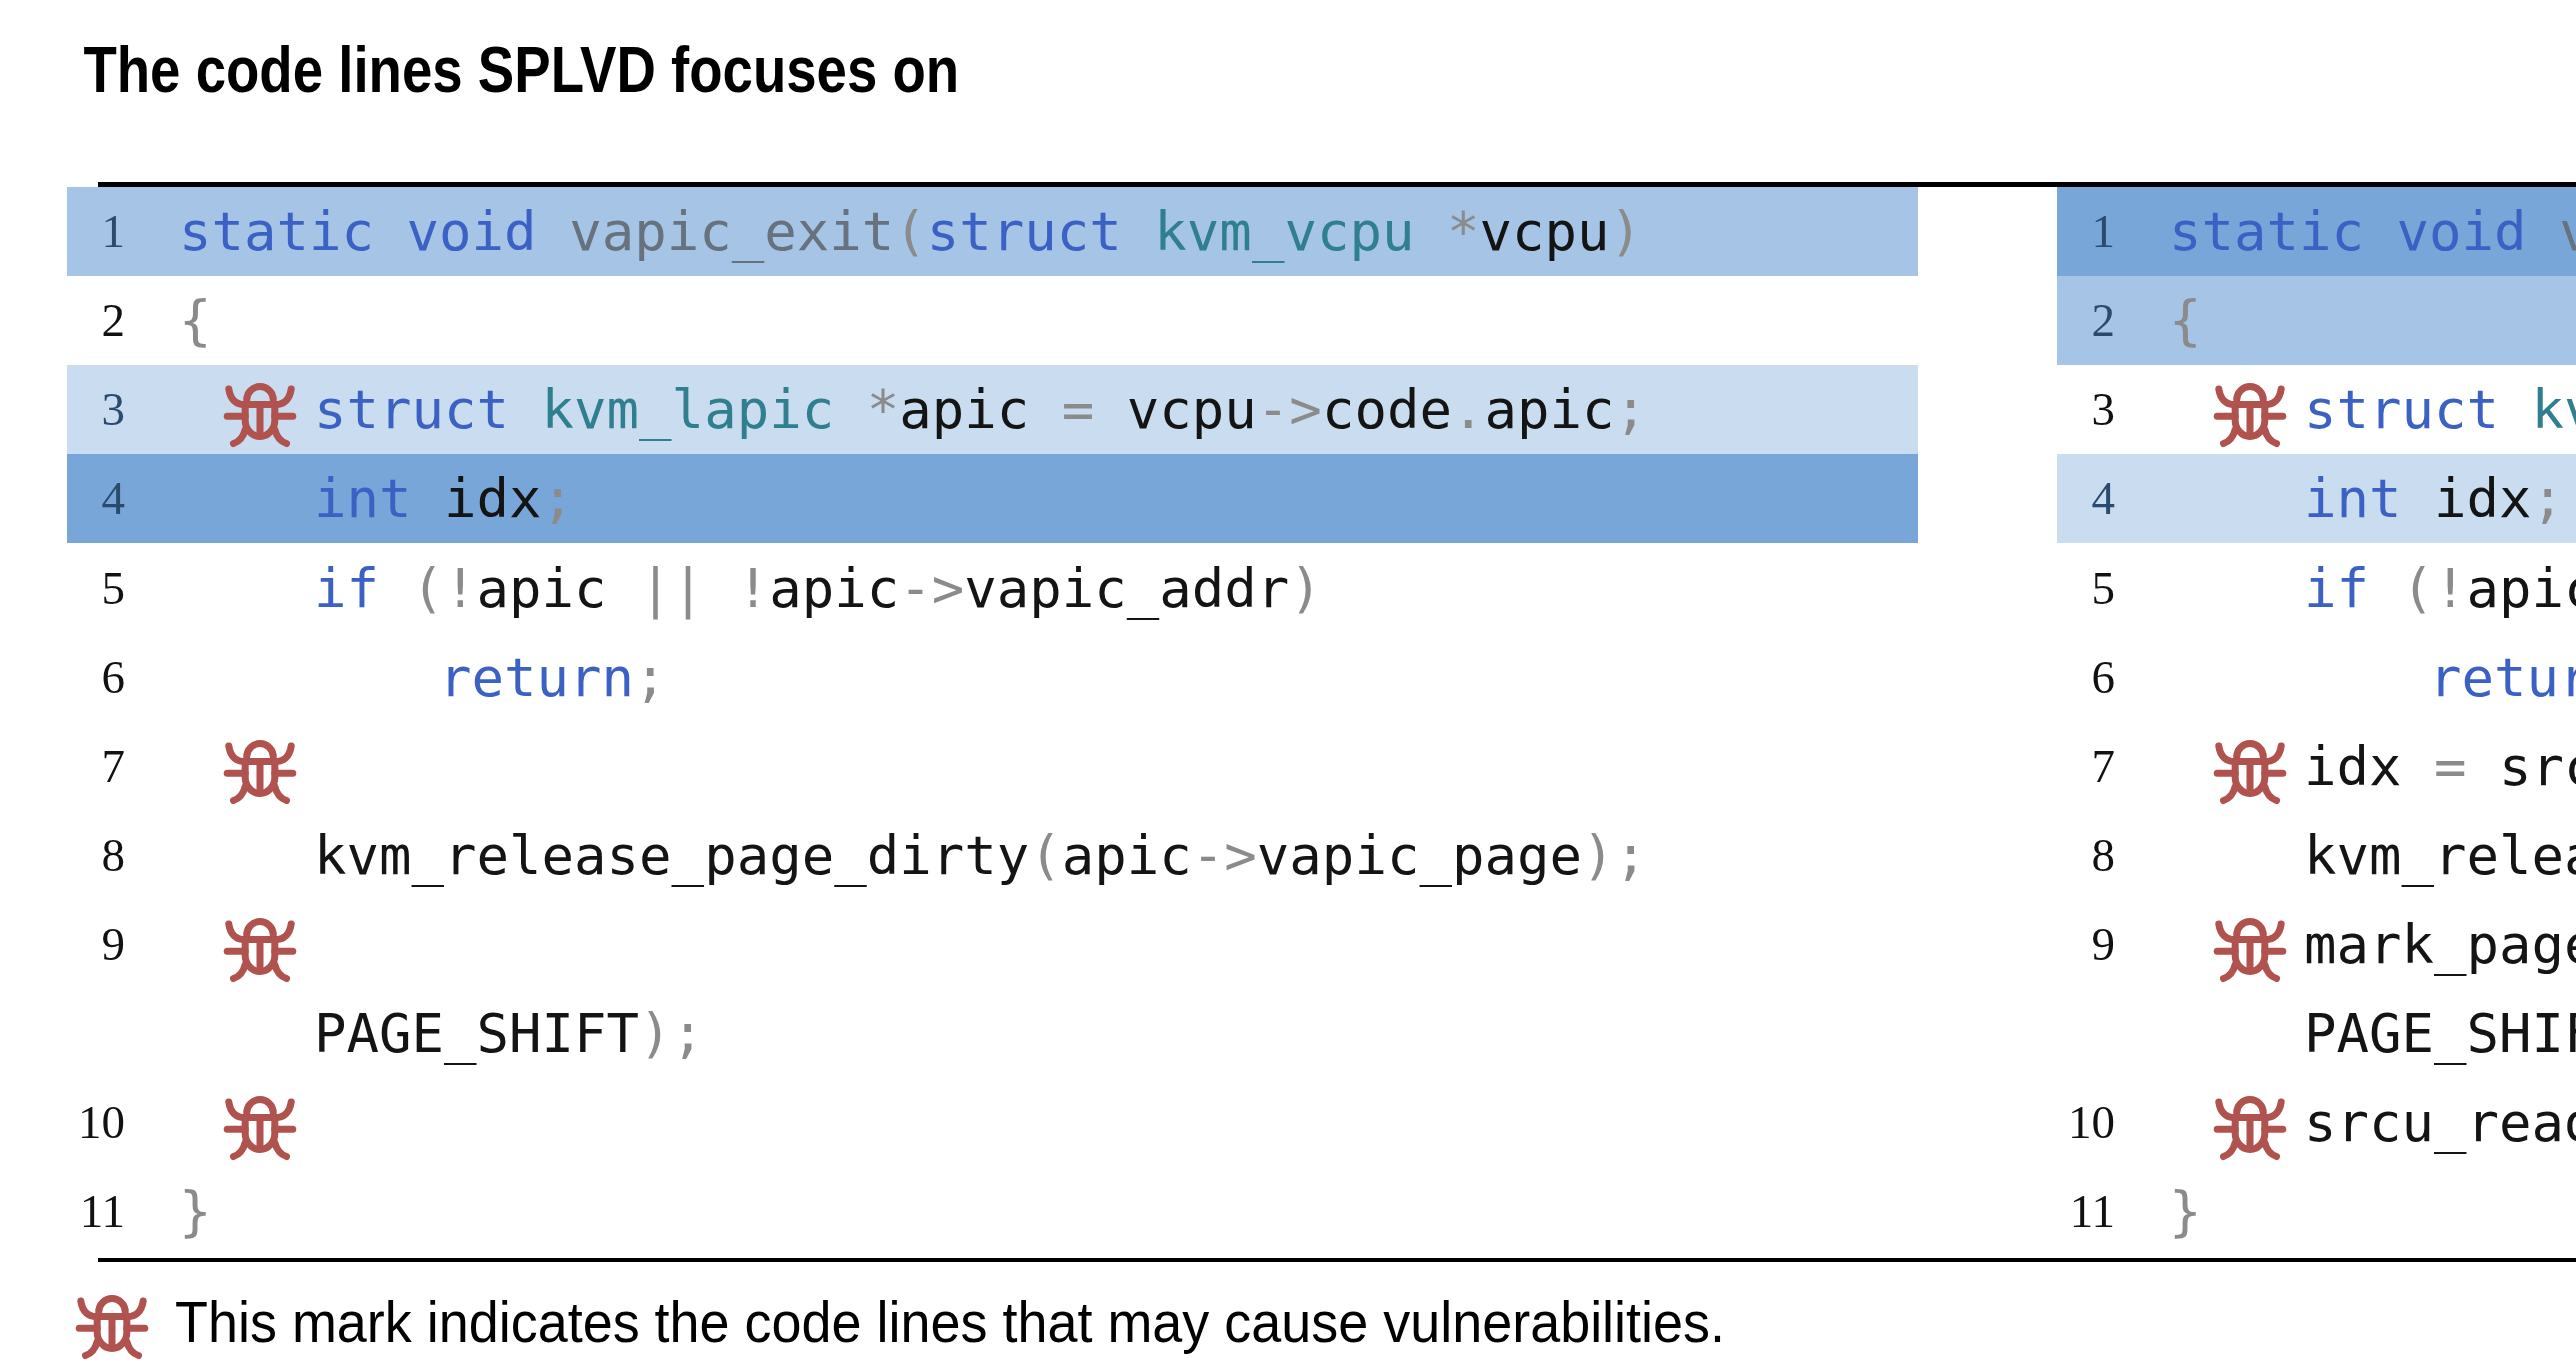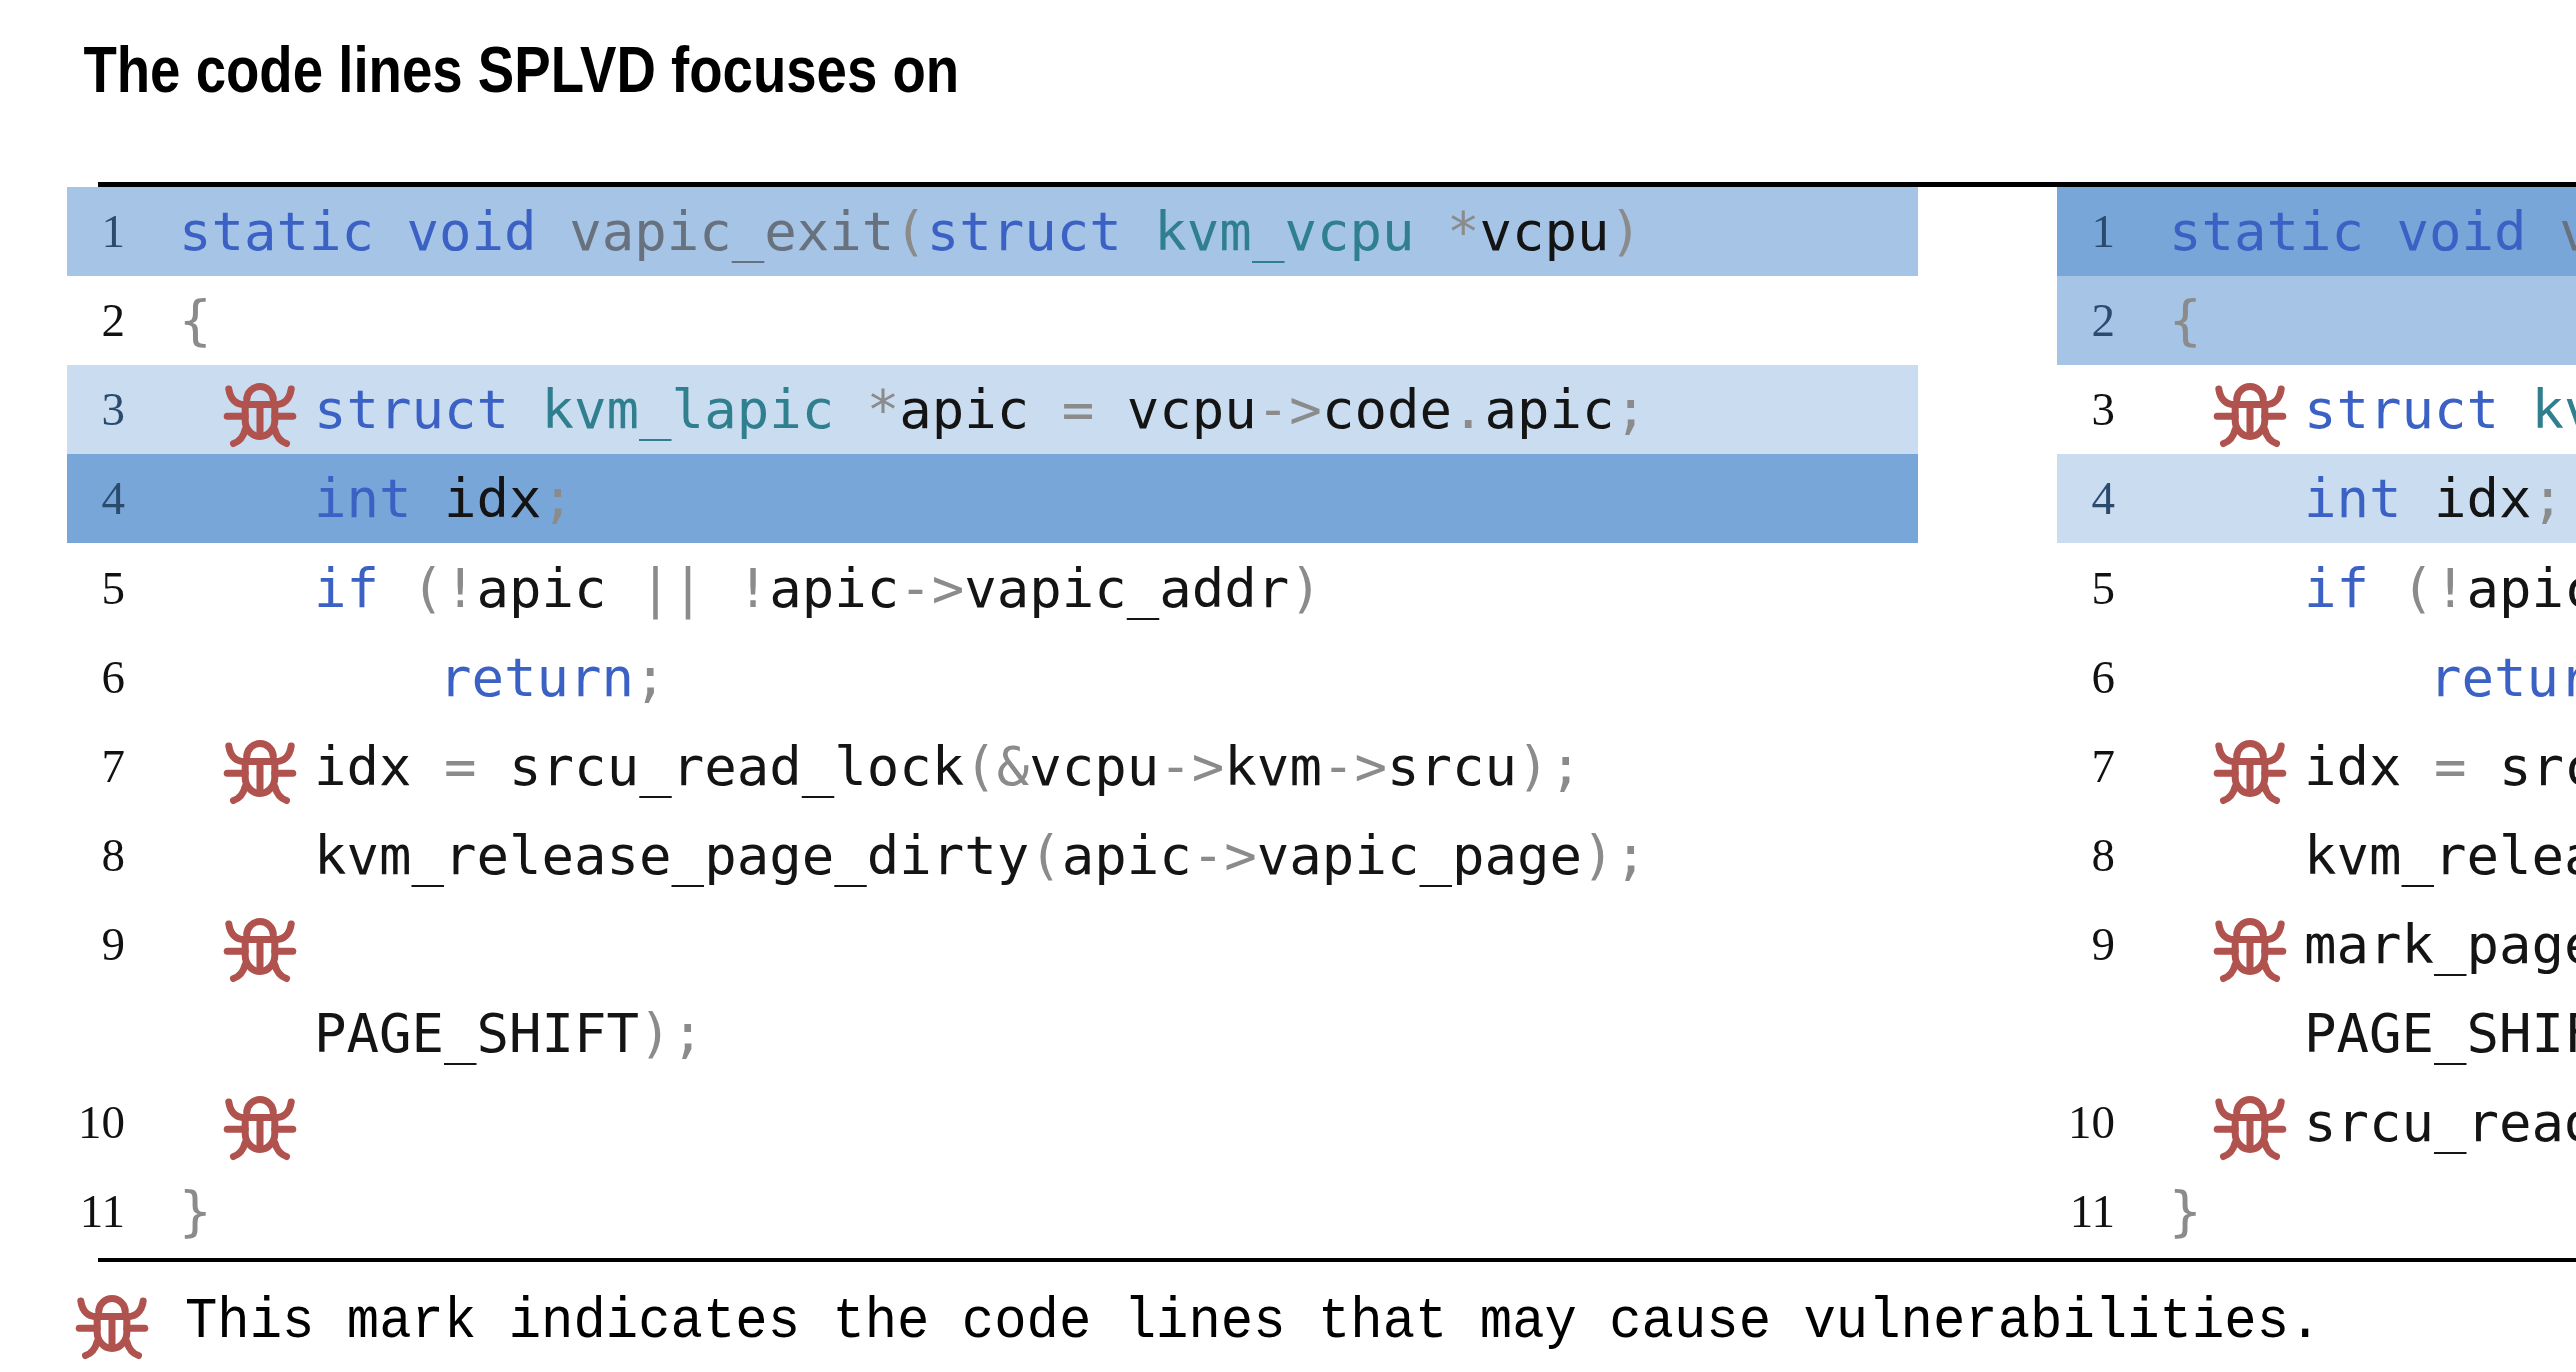--- a/index.html
+++ b/index.html
@@ -33,21 +33,21 @@
              font-family:"DejaVu Sans Mono", monospace;font-size:54px;color:#141414;text-align:right;}
   .ind0{left:112px;} .ind1{left:247px;} .ind2{left:372px;}
 
   .tk-kw{color:#3b61c4;}
   .tk-ty{color:#2f7f8e;}
   .tk-fn{color:#68727e;}
   .tk-id{color:#141414;}
   .tk-pu{color:#8b8b8b;}
 
   
-  .caption{position:absolute;left:73px;top:1275px;height:93px;display:flex;align-items:center;gap:34px;font-family:Liberation Mono, monospace;}
+  .caption{position:absolute;left:73px;top:1275px;height:93px;display:flex;align-items:center;gap:24px;}
   .caption-text{font-size:58px;color:#000;white-space:nowrap;display:inline-block;
                 transform:scaleX(0.93);transform-origin:0 50%;}
 </style>
 </head>
 <body>
 
 <svg width="0" height="0" style="position:absolute">
   <defs>
     <g id="bug-shape" fill="none" stroke="currentColor" stroke-width="9" stroke-linecap="round" stroke-linejoin="round">
       <path d="M33,37 A17,17 0 0 1 67,37"></path>
@@ -100,21 +100,20 @@
       </div>
       <div class="code-row" style="top: 446px;">
         <span class="line-number">6</span>
         <span class="code-text ind2"><span class="tk-kw">return</span><span class="tk-pu">;</span></span>
       </div>
       <div class="code-row" style="top: 535px;">
         <span class="line-number">7</span>
         <svg viewBox="0 0 100 100" class="bug">
           <use href="#bug-shape"></use>
         </svg>
-        <span class="code-text ind1"><span class="tk-id">idx</span><span class="tk-pu"> = </span><span class="tk-id">srcu_read_lock</span><span class="tk-pu">(&amp;</span><span class="tk-id">vcpu</span><span class="tk-pu">-&gt;</span><span class="tk-id">kvm</span><span class="tk-pu">-&gt;</span><span class="tk-id">srcu</span><span class="tk-pu">);</span></span>
       </div>
       <div class="code-row" style="top: 624px;">
         <span class="line-number">8</span>
         <span class="code-text ind1"><span class="tk-id">kvm_release_page_dirty</span><span class="tk-pu">(</span><span class="tk-id">apic</span><span class="tk-pu">-&gt;</span><span class="tk-id">vapic_page</span><span class="tk-pu">);</span></span>
       </div>
       <div class="code-row" style="top: 713px;">
         <span class="line-number">9</span>
         <svg viewBox="0 0 100 100" class="bug">
           <use href="#bug-shape"></use>
         </svg>

